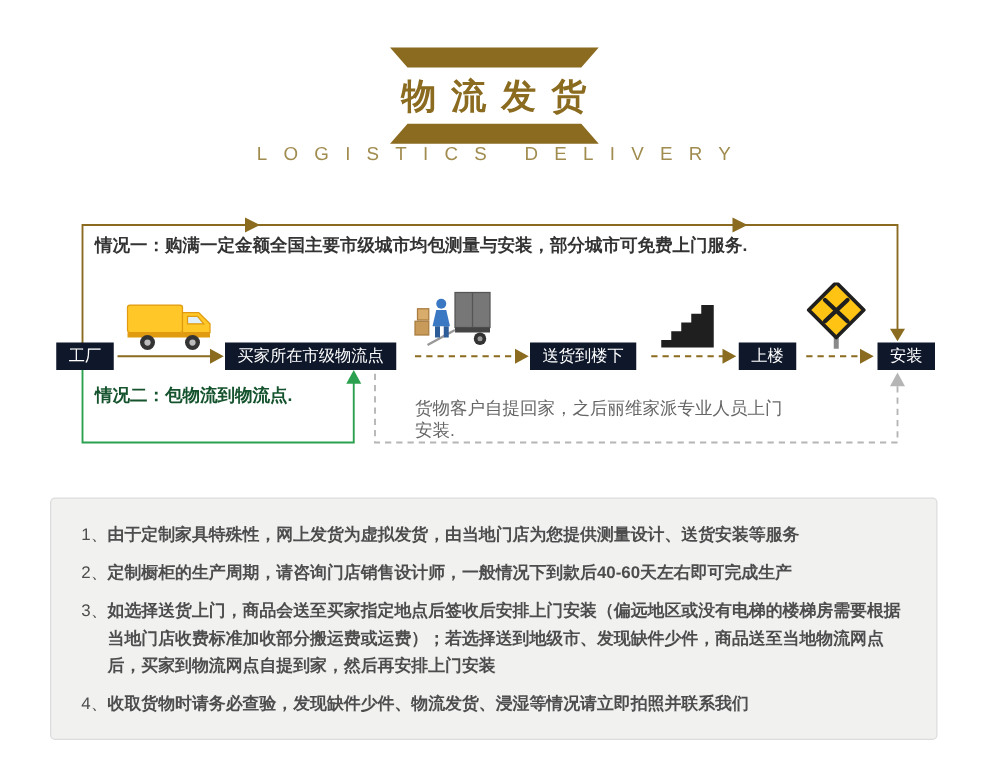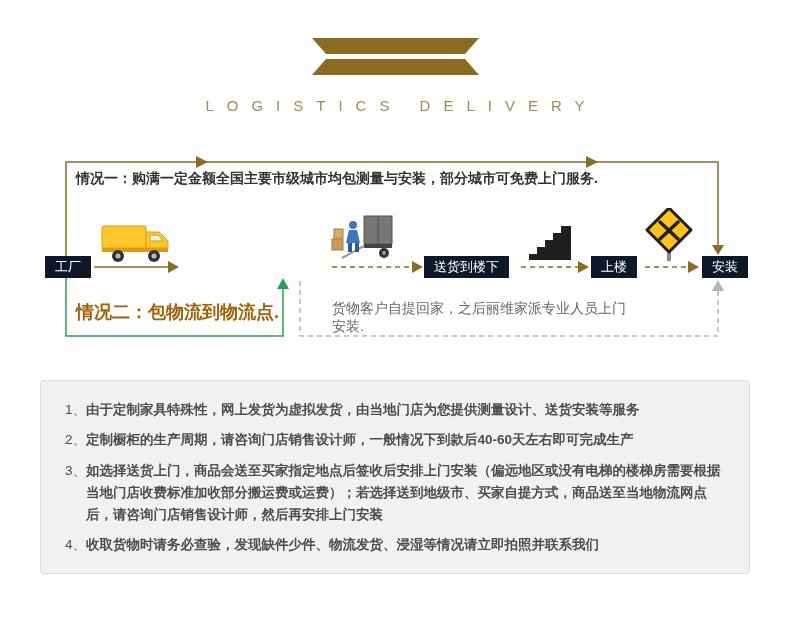--- a/index.html
+++ b/index.html
@@ -5,27 +5,27 @@
   * { box-sizing: border-box; }
   body { margin:0; background:#fff; font-family:"Liberation Sans","DejaVu Sans",sans-serif; }
   .page { width:790px; height:625px; position:relative; background:#fff; overflow:hidden; margin:0 auto; }
 
   
   .header { text-align:center; padding-top:38px; }
   .trap { height:0; margin:0 auto; }
   .trap-top { width:167px; border-top:16px solid #8a6b1f; border-left:14px solid transparent; border-right:14px solid transparent; }
   .trap-bottom { width:167px; border-bottom:16px solid #8a6b1f; border-left:14px solid transparent; border-right:14px solid transparent; margin-top:5px; }
   .title { margin:6px 0 0 0; font-size:28px; font-weight:bold; color:#8a6b1f; letter-spacing:12px; padding-left:12px; line-height:34px; }
-  .subtitle { margin-top:22px; font-size:15px; color:#a18c4f; letter-spacing:13px; padding-left:13px; }
+  .subtitle { font-size:15px; color:#a18c4f; letter-spacing:13px; padding-left:13px; }
 
   
   .diagram { position:relative; width:634px; height:200px; margin-top:36px; }
   .diagram svg.lines { position:absolute; left:0; top:0; }
   .case1 { position:absolute; left:76px; top:20px; font-size:14px; font-weight:bold; color:#333; }
-  .case2 { position:absolute; left:76px; top:150px; font-size:18px; font-weight:bold; color:#a16207; }
+  .case2 { position:absolute; left:76px; top:140px; font-size:14px; font-weight:bold; color:#14532d; }
   .pickup { position:absolute; left:332px; top:150px; font-size:14px; color:#666; }
   .node { position:absolute; top:106px; background:#0f172a; color:#fff; font-size:13px; line-height:16px; padding:3px 10px; white-space:nowrap; }
   .node-factory   { left:45px; }
   .node-logistics { left:180px; }
   .node-downstairs{ left:424px; }
   .node-upstairs  { left:591px; }
   .node-install   { left:702px; }
   .icon { position:absolute; }
   .icon-truck   { left:98px;  top:70px; }
   .icon-loading { left:330px; top:62px; }
@@ -39,20 +39,21 @@
   .note-num { flex:0 0 auto; white-space:nowrap; }
   .note-text { flex:1;font-weight:bold; }
 </style>
 </head>
 <body>
 
 <div class="page">
 
   <div class="header">
     <div class="trap trap-top"></div>
+    <h2 class="title">物流发货</h2>
     <div class="trap trap-bottom"></div>
     <div class="subtitle">LOGISTICS DELIVERY</div>
   </div>
 
   <div class="diagram">
 
     <svg class="lines" width="790" height="200" viewBox="0 0 790 200">
 
       <path d="M66 112 V12 H718 V96" fill="none" stroke="#8a6b1f" stroke-width="1.5"></path>
       <polygon points="196,6 208,12 196,18" fill="#8a6b1f"></polygon>
@@ -74,20 +75,21 @@
       <path d="M66 128 V186 H283 V137" fill="none" stroke="#2ba14f" stroke-width="1.5"></path>
       <polygon points="277,139 289,139 283,128" fill="#2ba14f"></polygon>
 
       <path d="M300 131 V186 H718 V139" fill="none" stroke="#b5b5b5" stroke-width="1.5" stroke-dasharray="5,4"></path>
       <polygon points="712,141 724,141 718,130" fill="#b5b5b5"></polygon>
     </svg>
 
     <div class="case1">情况一：购满一定金额全国主要市级城市均包测量与安装，部分城市可免费上门服务.</div>
 
     <div class="node node-factory">工厂</div>
+    <div class="node node-logistics">买家所在市级物流点</div>
     <div class="node node-downstairs">送货到楼下</div>
     <div class="node node-upstairs">上楼</div>
     <div class="node node-install">安装</div>
 
     <div class="icon icon-truck">
       <svg width="78" height="46" viewBox="0 0 78 46">
         <rect x="4" y="6" width="44" height="22" rx="2" fill="#ffc727" stroke="#e09b10"></rect>
         <path d="M48 12 h13 l9 9 v7 h-22 z" fill="#ffc727" stroke="#e09b10"></path>
         <path d="M52 15 h8 l5 6 h-13 z" fill="#dff0fa" stroke="#e09b10"></path>
         <rect x="4" y="28" width="66" height="4" fill="#e09b10"></rect>
@@ -138,21 +140,21 @@
     <div class="note">
       <span class="note-num">1、</span>
       <span class="note-text">由于定制家具特殊性，网上发货为虚拟发货，由当地门店为您提供测量设计、送货安装等服务</span>
     </div>
     <div class="note">
       <span class="note-num">2、</span>
       <span class="note-text">定制橱柜的生产周期，请咨询门店销售设计师，一般情况下到款后40-60天左右即可完成生产</span>
     </div>
     <div class="note">
       <span class="note-num">3、</span>
-      <span class="note-text">如选择送货上门，商品会送至买家指定地点后签收后安排上门安装（偏远地区或没有电梯的楼梯房需要根据当地门店收费标准加收部分搬运费或运费）；若选择送到地级市、买家自提方式，商品送至当地物流网点后，请咨询门店销售设计师，然后再安排上门安装</span>
+      <span class="note-text">如选择送货上门，商品会送至买家指定地点后签收后安排上门安装（偏远地区或没有电梯的楼梯房需要根据当地门店收费标准加收部分搬运费或运费）；若选择送到地级市、发现缺件少件，商品送至当地物流网点后，买家到物流网点自提到家，然后再安排上门安装</span>
     </div>
     <div class="note">
       <span class="note-num">4、</span>
       <span class="note-text">收取货物时请务必查验，发现缺件少件、物流发货、浸湿等情况请立即拍照并联系我们</span>
     </div>
   </div>
 
 </div>
 
 </body></html>

